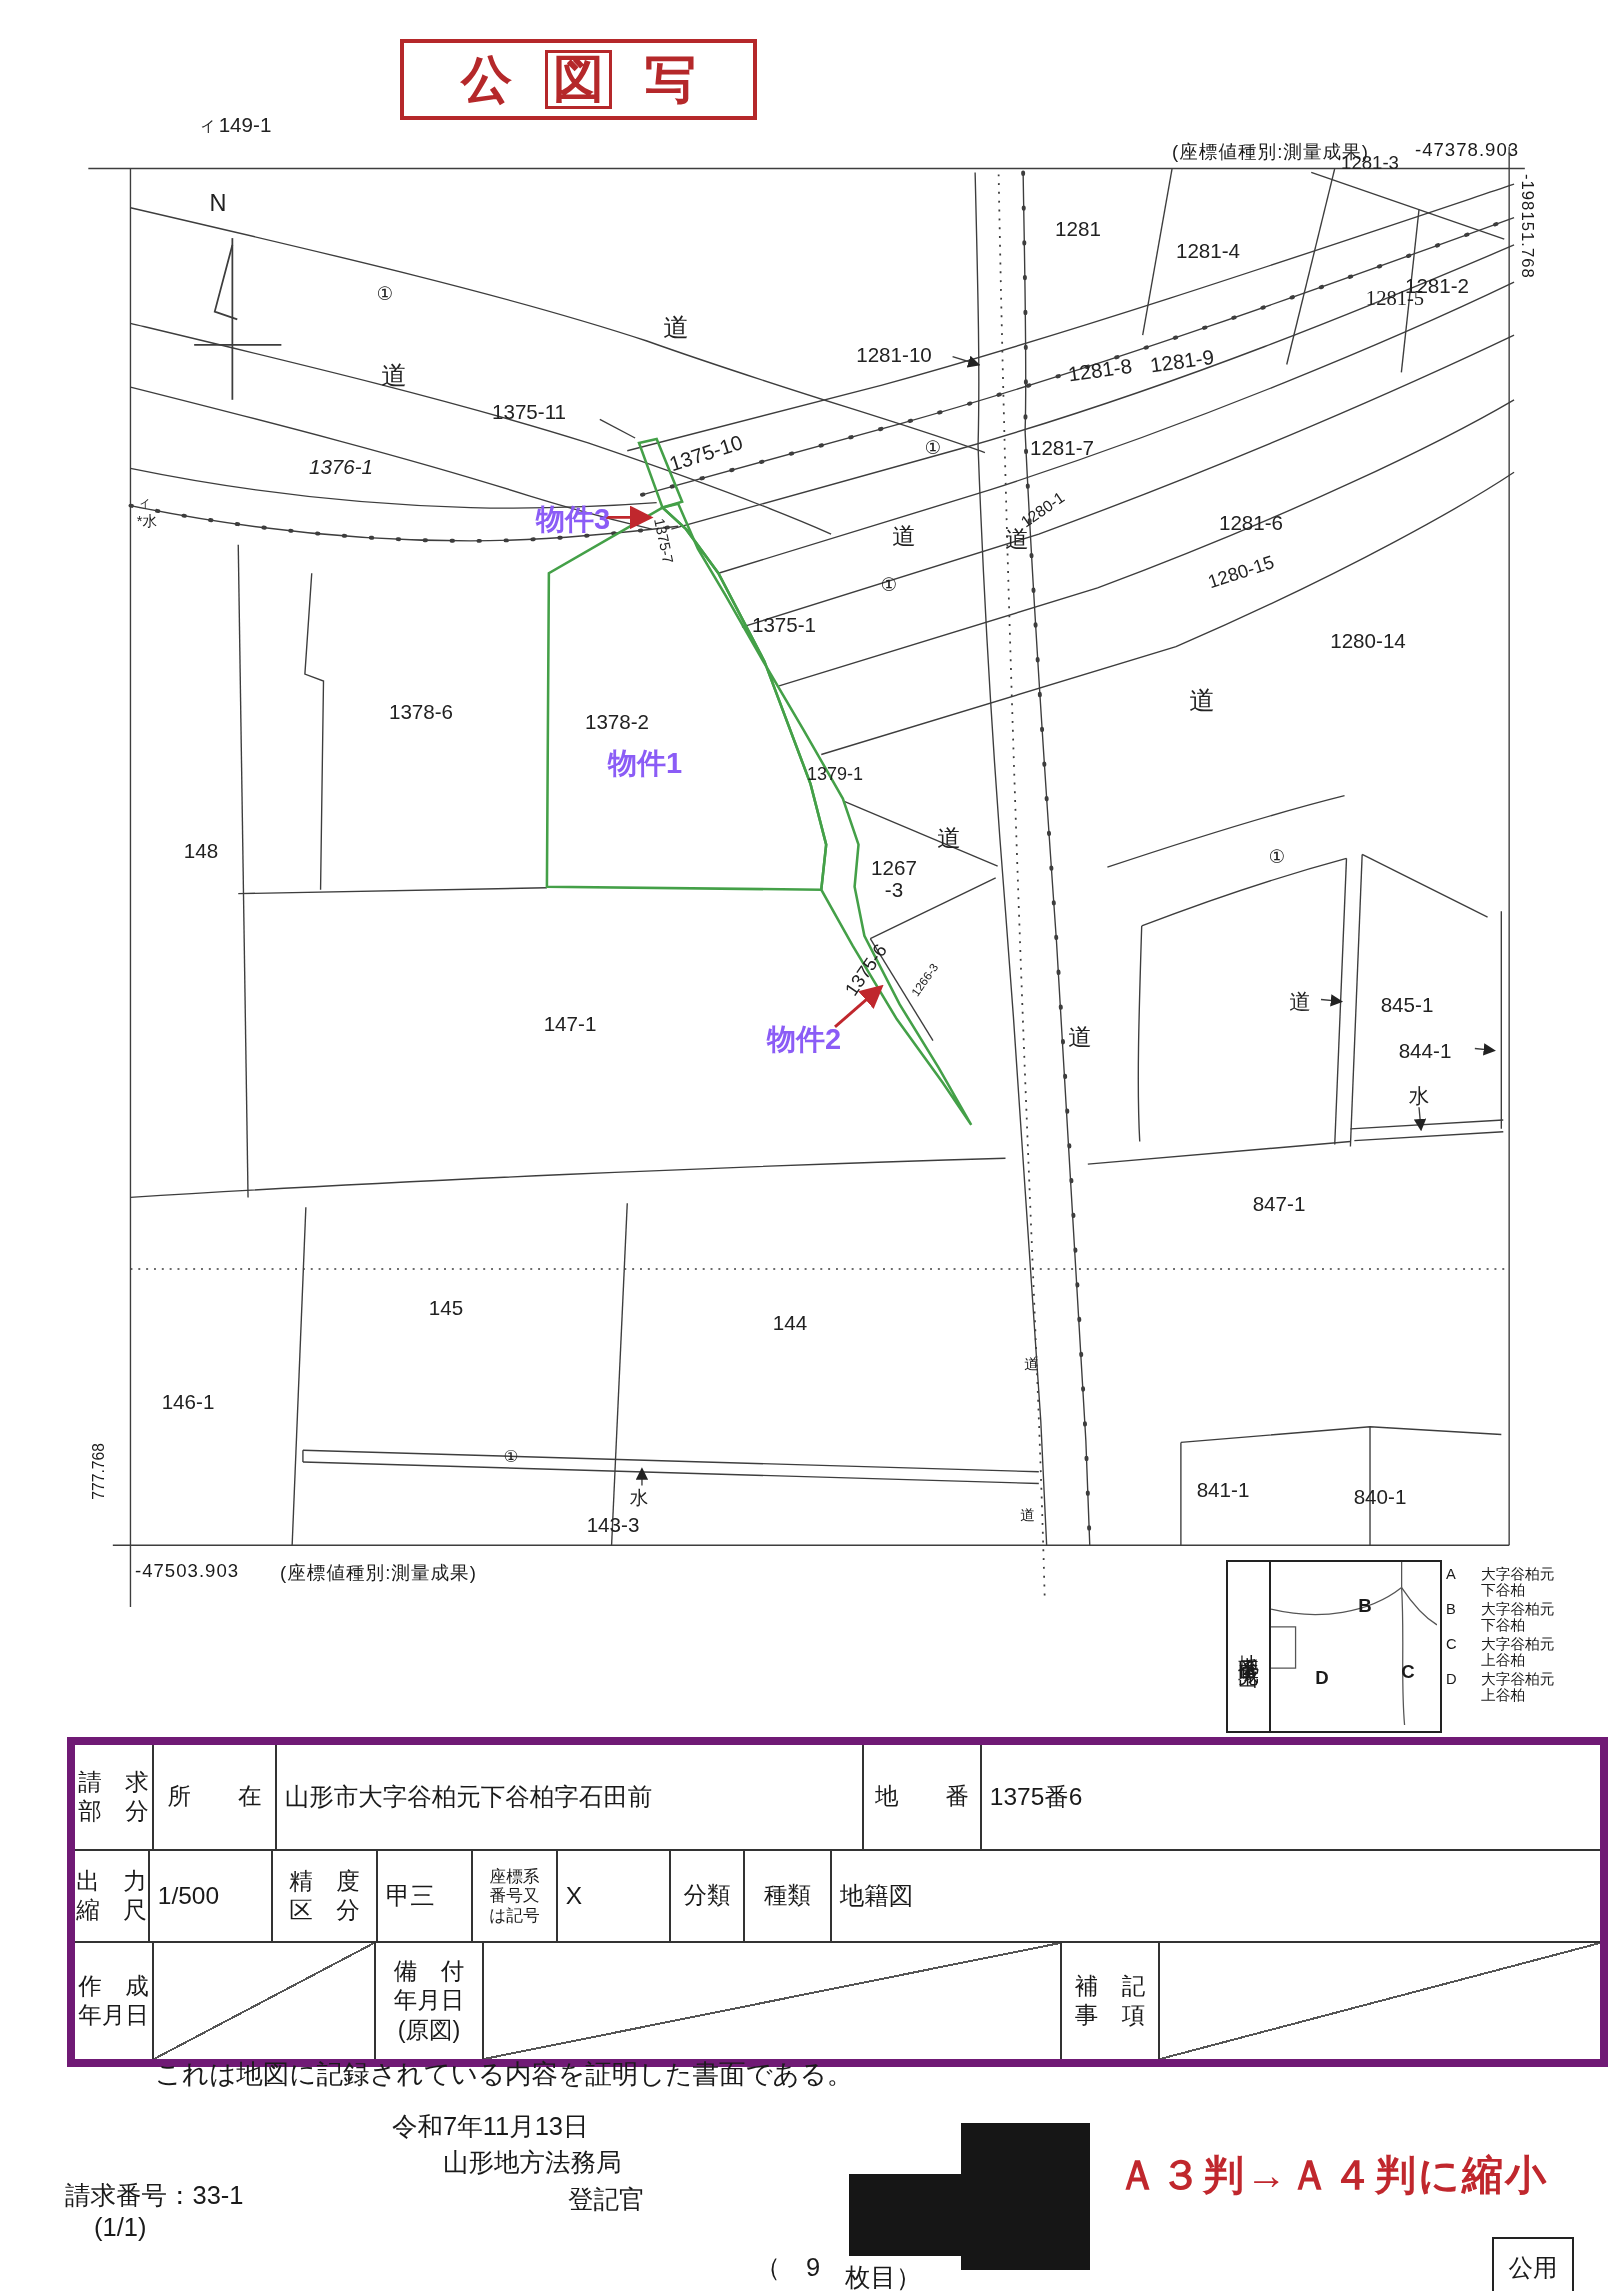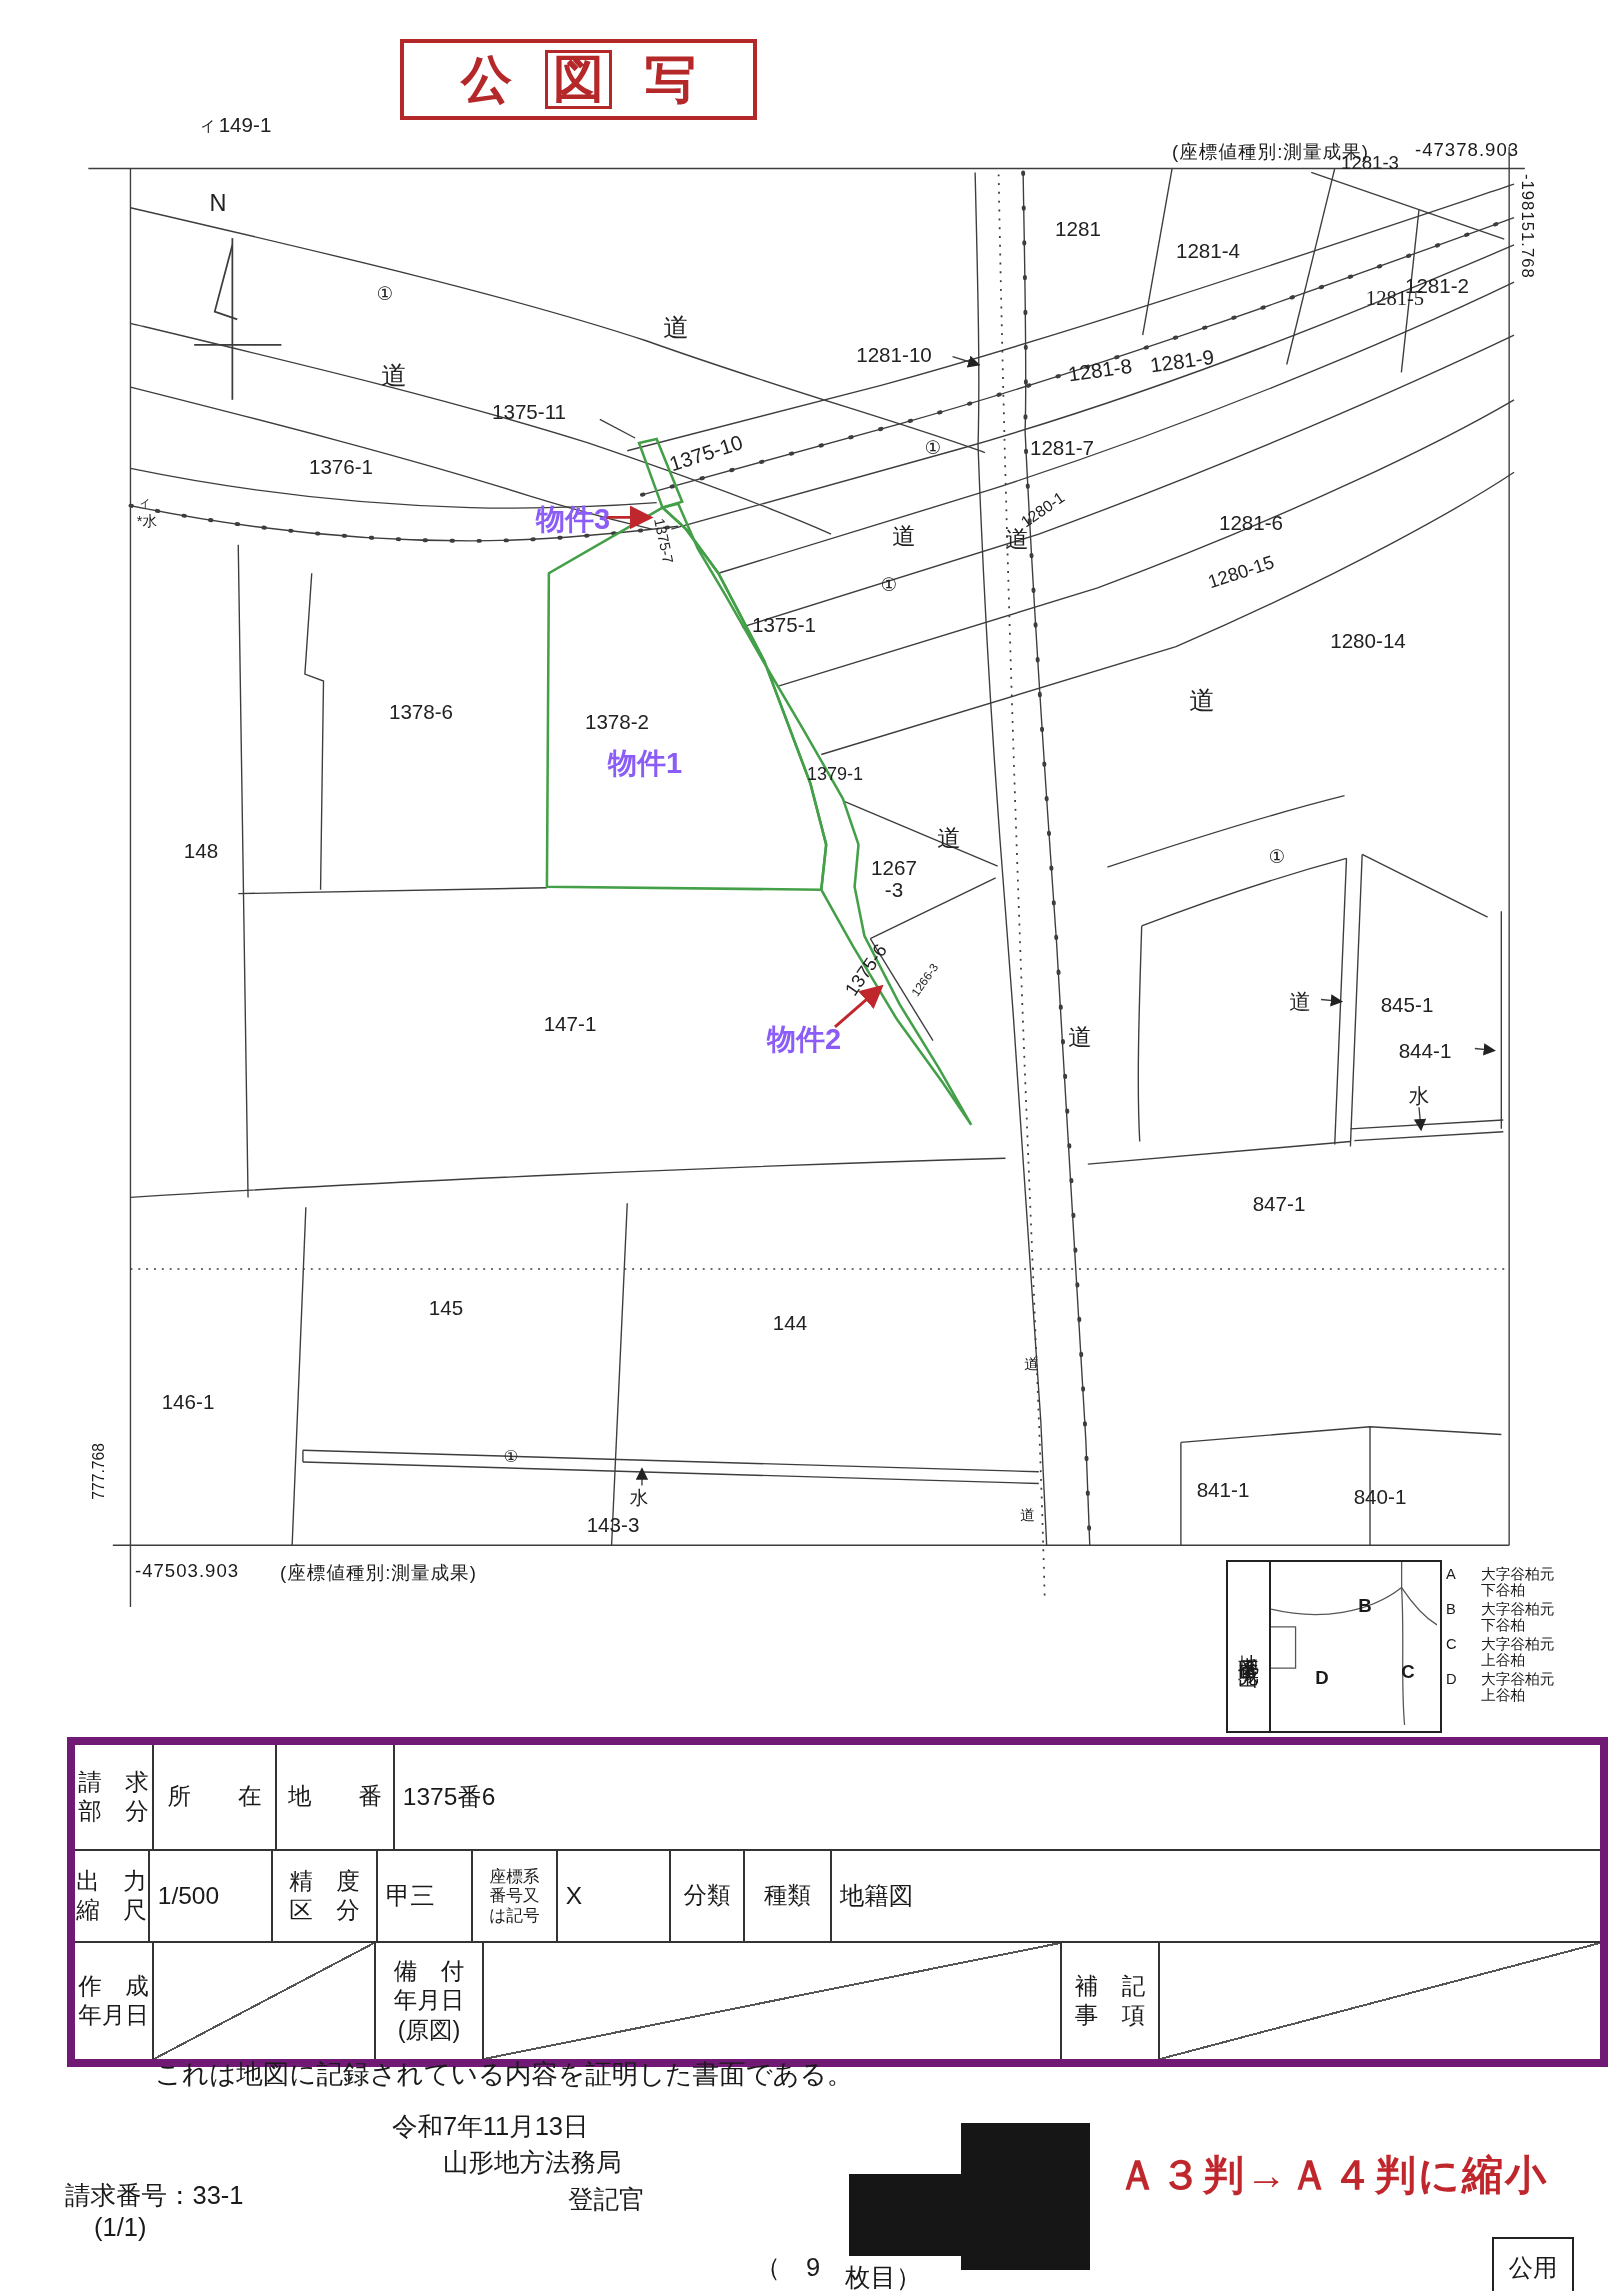--- a/index.html
+++ b/index.html
@@ -160,21 +160,21 @@
         <path d="M618,528 L662,528" marker-end="url(#ar-r)"></path>
         <path d="M852,1048 L898,1008" marker-end="url(#ar-r)"></path>
       </g>
     </svg>
     <div id="map-labels">
         <div class="ml" style="left: 208px; top: 127px; font-size: 14.7px;">イ</div>
         <div class="ml" style="left: 245px; top: 125px; font-size: 20.6px;">149-1</div>
         <div class="ml" style="left: 218px; top: 203px; font-size: 23.5px;">N</div>
         <div class="ml" style="left: 394px; top: 375px; font-size: 25.5px;">道</div>
         <div class="ml" style="left: 676px; top: 327px; font-size: 25.5px;">道</div>
-        <div class="ml" style="left: 341px; top: 467px; font-size: 20.6px;">1376-1</div>
+        <div class="ml" style="left: 341px; top: 467px; font-size: 20.6px; font-style: italic;">1376-1</div>
         <div class="ml" style="left: 529px; top: 412px; font-size: 20.6px;">1375-11</div>
         <div class="ml" style="left: 706px; top: 453px; font-size: 20.6px; transform: translate(-50%, -50%) rotate(-18deg);">1375-10</div>
         <div class="ml" style="left: 663px; top: 541px; font-size: 14.7px; transform: translate(-50%, -50%) rotate(78deg);">1375-7</div>
         <div class="ml" style="left: 145px; top: 504px; font-size: 10.8px;">イ</div>
         <div class="ml" style="left: 147px; top: 522px; font-size: 14.7px;">*水</div>
         <div class="ml" style="left: 385px; top: 294px; font-size: 18.6px;">①</div>
         <div class="ml" style="left: 933px; top: 448px; font-size: 18.6px;">①</div>
         <div class="ml" style="left: 889px; top: 585px; font-size: 18.6px;">①</div>
         <div class="ml" style="left: 1277px; top: 857px; font-size: 18.6px;">①</div>
         <div class="ml" style="left: 511px; top: 1457px; font-size: 16.7px;">①</div>
@@ -270,20 +270,23 @@
 
   <div class="tbl">
     <div class="trow" style="height:104px;">
       <div class="tc" style="width:79px;">
         <span>請　求</span>
           <span>部　分</span>
         </div>
       <div class="tc" style="width:123px;">
           <span>所　　在</span>
         </div>
+      <div class="tc val" style="width:587px;">
+          <span>山形市大字谷柏元下谷柏字石田前</span>
+        </div>
       <div class="tc" style="width:118px;">
           <span>地　　番</span>
         </div>
       <div class="tc val" style="flex:1;">
           <span>1375番6</span>
         </div>
     </div>
     <div class="trow" style="height:90px;">
       <div class="tc" style="width:75px;">
         <span>出　力</span>

